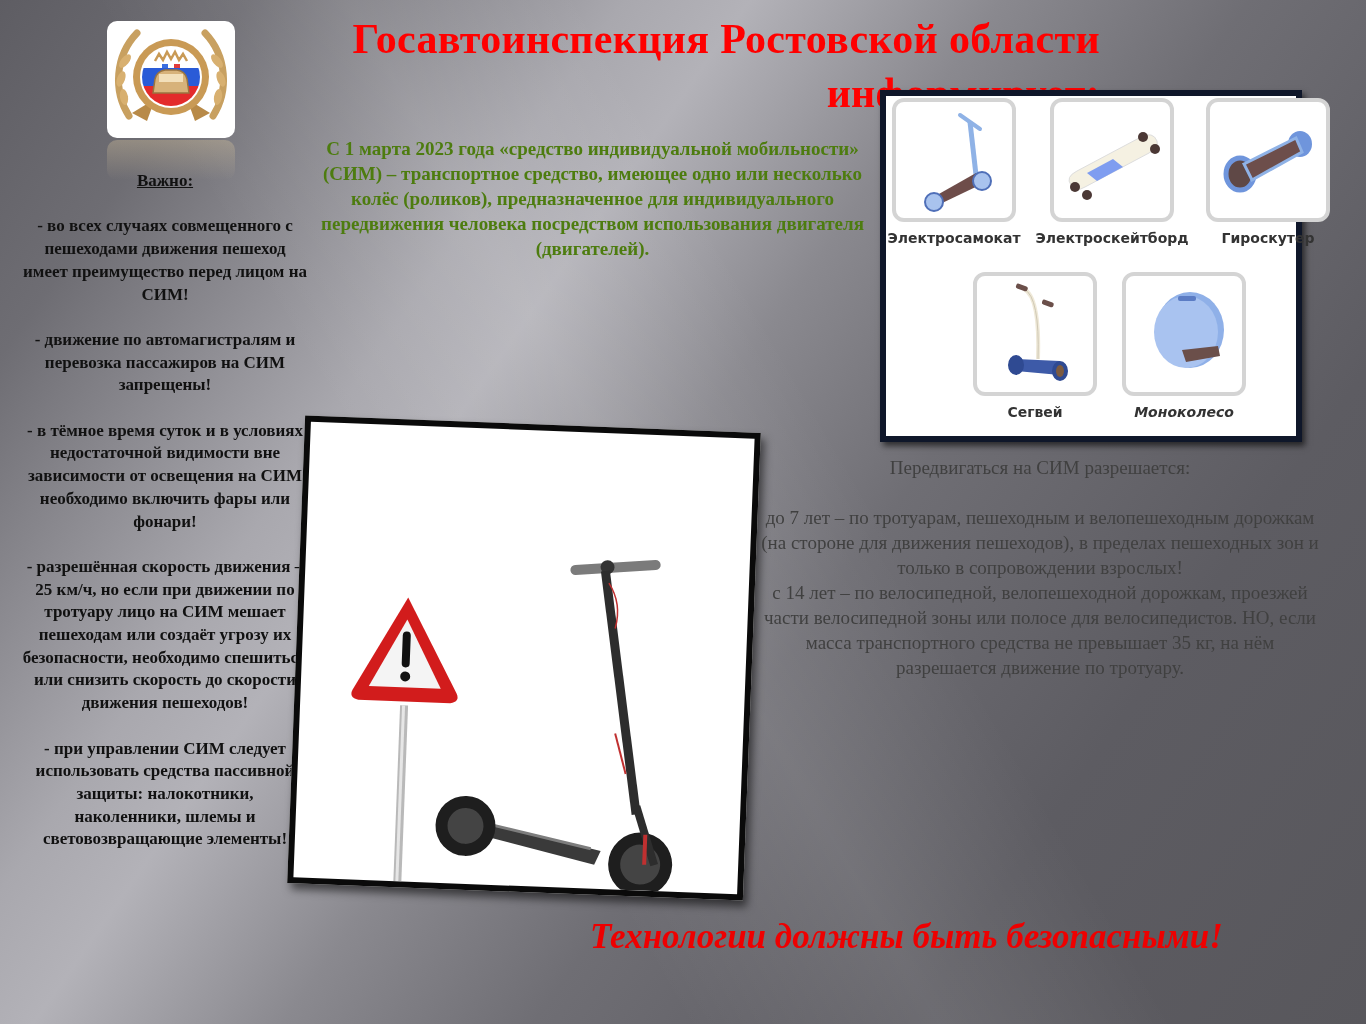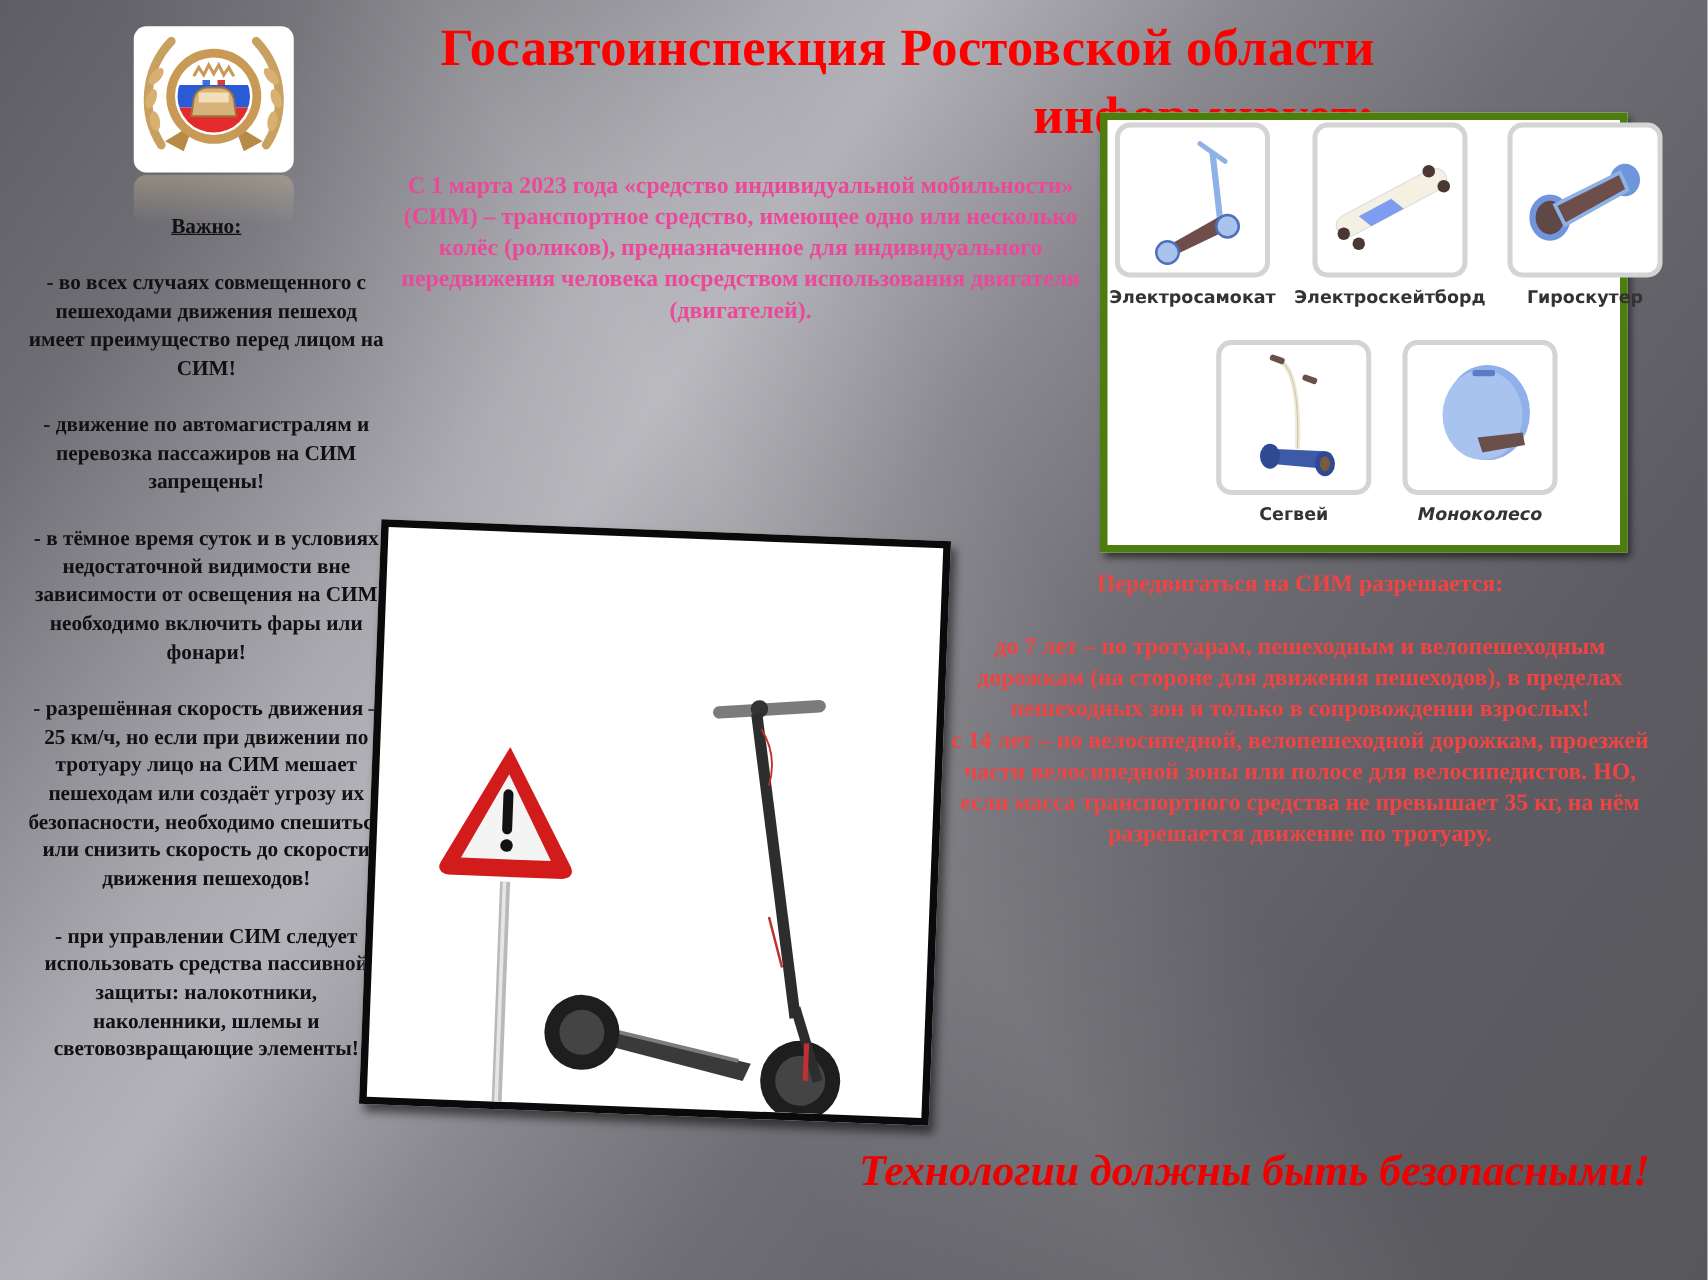--- a/index.html
+++ b/index.html
@@ -30,37 +30,37 @@
   .title {
     position: absolute; left: 270px; top: 12px; width: 830px;
     text-align: right; color: #ff0000;
     font-family: "Liberation Serif", serif; font-weight: bold;
     font-size: 42px; line-height: 54px; letter-spacing: 0.3px;
   }
 
   
   .intro {
     position: absolute; left: 305px; top: 136px; width: 575px;
-    text-align: center; color: #ec4899;
+    text-align: center; color: #4d7c0f;
     font-weight: bold; font-size: 19px; line-height: 25px;
   }
 
   
   .left-col {
     position: absolute; left: 22px; top: 170px; width: 286px;
     text-align: center; color: #111111;
     font-weight: bold; font-size: 17px; line-height: 22.7px;
   }
   .left-col .heading { text-decoration: underline; margin-bottom: 22.7px; }
   .left-col p { margin-bottom: 22.7px; }
 
   
   .devices {
     position: absolute; left: 880px; top: 90px; width: 422px; height: 352px;
-    background: #ffffff; border: 6px solid #4d7c0f;
+    background: #ffffff; border: 6px solid #0f172a;
     box-shadow: 3px 4px 6px rgba(0,0,0,0.6);
   }
   .dev {
     position: absolute; width: 124px;
     text-align: center;
   }
   .dev .card {
     width: 124px; height: 124px; border: 4px solid #d4d4d4; border-radius: 12px;
     background: #fff; display: flex; align-items: center; justify-content: center;
   }
@@ -75,29 +75,29 @@
     position: absolute; left: 296px; top: 424px; width: 456px; height: 468px;
     transform: rotate(2.2deg); transform-origin: center;
     background: #ffffff; border: 6px solid #0a0a0a;
     box-shadow: 4px 6px 8px rgba(0,0,0,0.55);
     overflow: hidden;
   }
 
   
   .perm {
     position: absolute; left: 755px; top: 455px; width: 570px;
-    text-align: center; color: #ef4444;
-    font-size: 19px; line-height: 25px; font-weight: bold;
+    text-align: center; color: #404040;
+    font-size: 19px; line-height: 25px;
   }
   .perm .gap { height: 25px; }
 
   
   .slogan {
     position: absolute; left: 590px; top: 912px; width: 730px;
-    text-align: right; color: #ee0000;
+    text-align: left; color: #ee0000;
     font-style: italic; font-weight: bold; font-size: 35px; line-height: 50px;
   }
 </style>
 </head>
 <body>
 
 <div class="streak"></div>
 
 <div class="logo">
   <svg width="128" height="117" viewBox="0 0 128 117">

